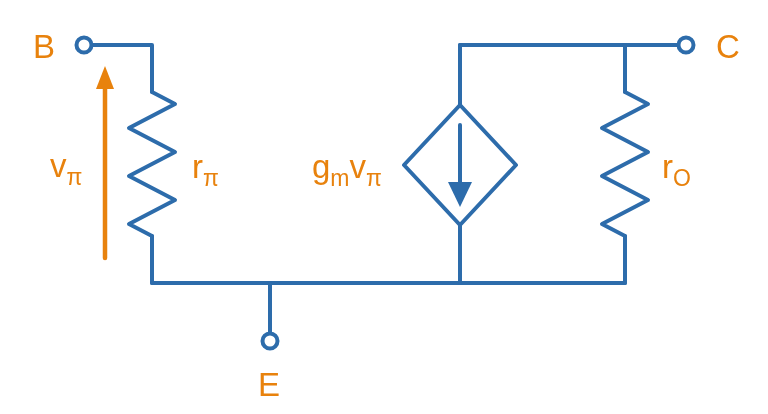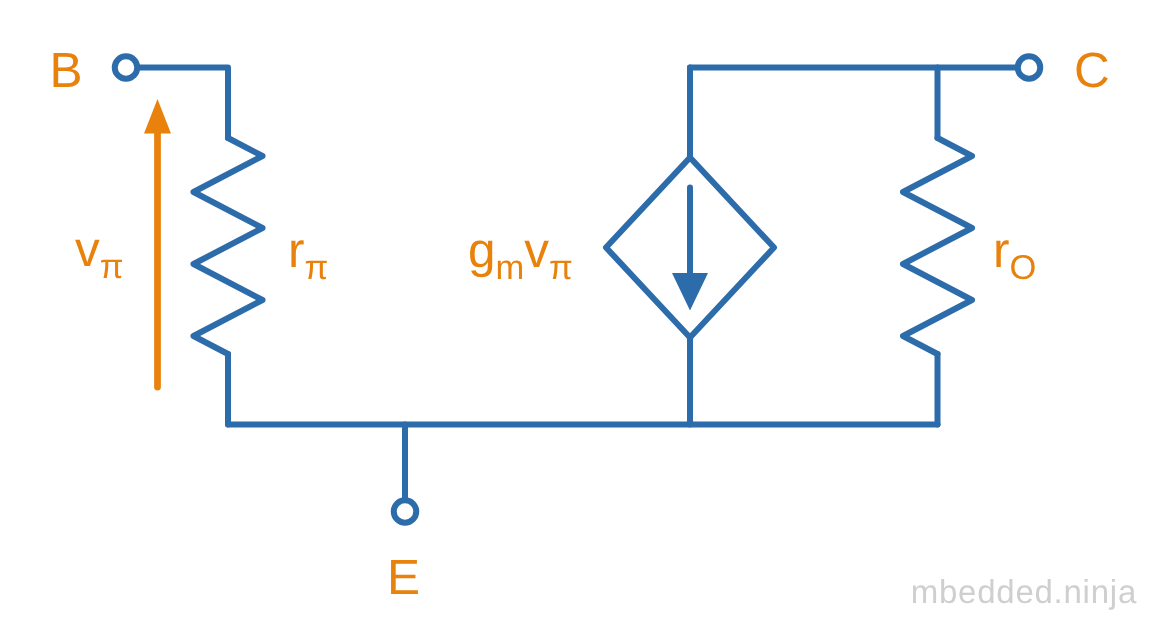--- a/index.html
+++ b/index.html
@@ -86,14 +86,13 @@
 
     <text class="label" x="50" y="177"><tspan>v</tspan><tspan class="sub" dy="8">π</tspan></text>
 
     <text class="label" x="192" y="178"><tspan>r</tspan><tspan class="sub" dy="8">π</tspan></text>
 
     <text class="label" x="312" y="178"><tspan>g</tspan><tspan class="sub" dy="8">m</tspan><tspan dy="-8">v</tspan><tspan class="sub" dy="8">π</tspan></text>
 
     <text class="label" x="662" y="178"><tspan>r</tspan><tspan class="sub" dy="8">O</tspan></text>
   </svg>
 
-  <div class="watermark">mbedded.ninja</div>
 </div>
 
 </body></html>

